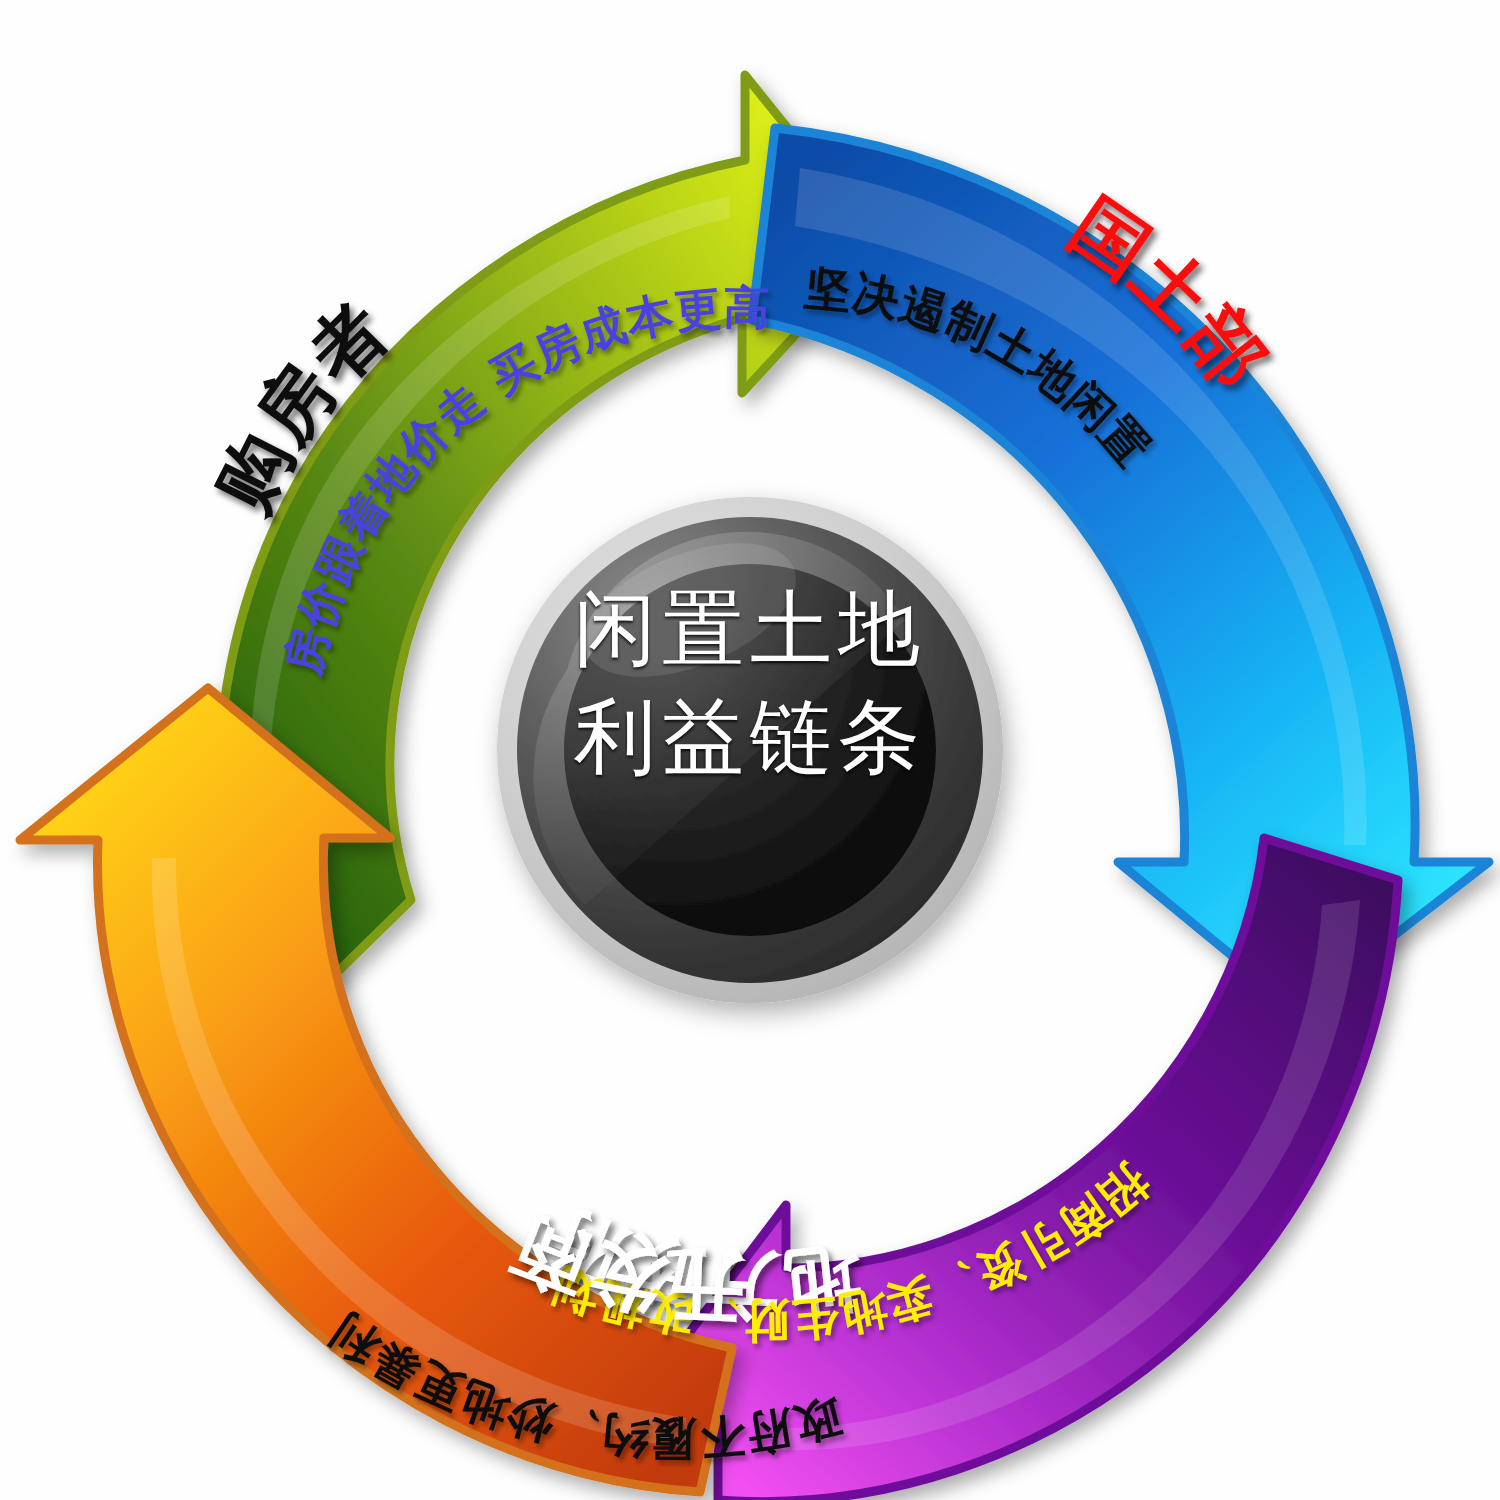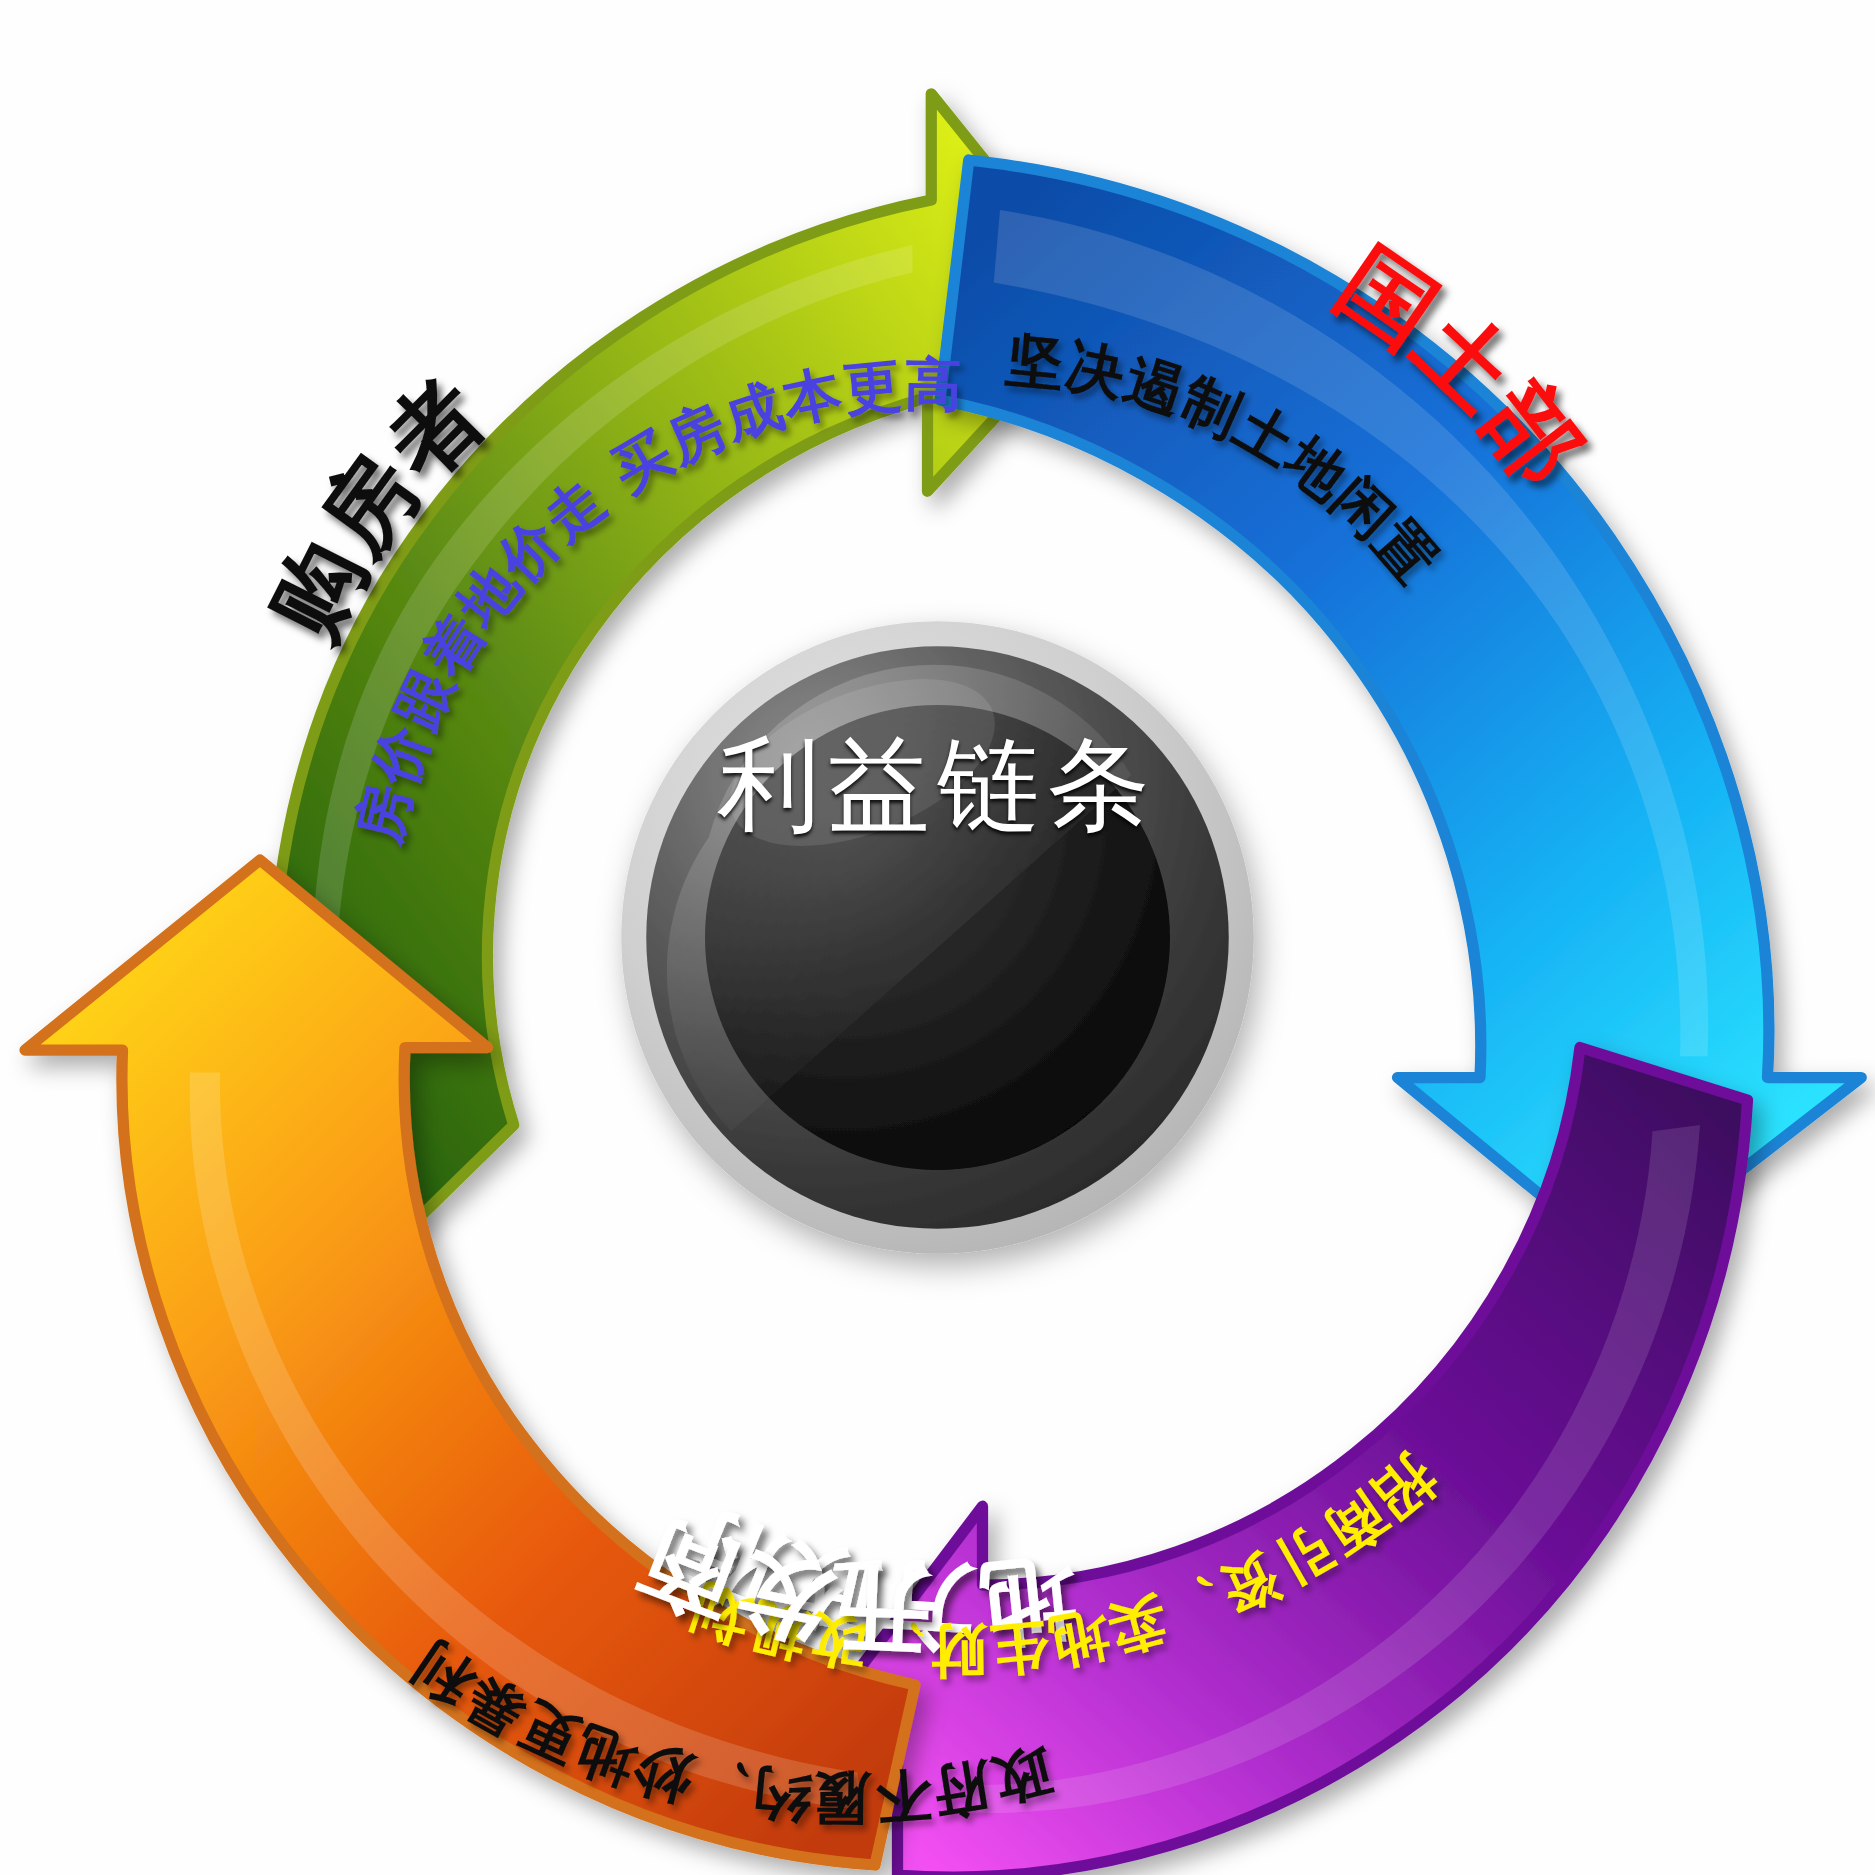--- a/index.html
+++ b/index.html
@@ -270,16 +270,17 @@
       </text>
     </g>
     <g filter="url(#text-shadow-light)">
       <text class="arc-label-minor" fill="#0b0b0b">
         <textPath href="#path-orange-minor" startOffset="20%">政府不履约、炒地更暴利</textPath>
       </text>
     </g>
   </svg>
 
   <div class="center-text">
+    <span class="center-line">闲置土地</span>
     <span class="center-line">利益链条</span>
   </div>
 
 </div>
 
 </body></html>

